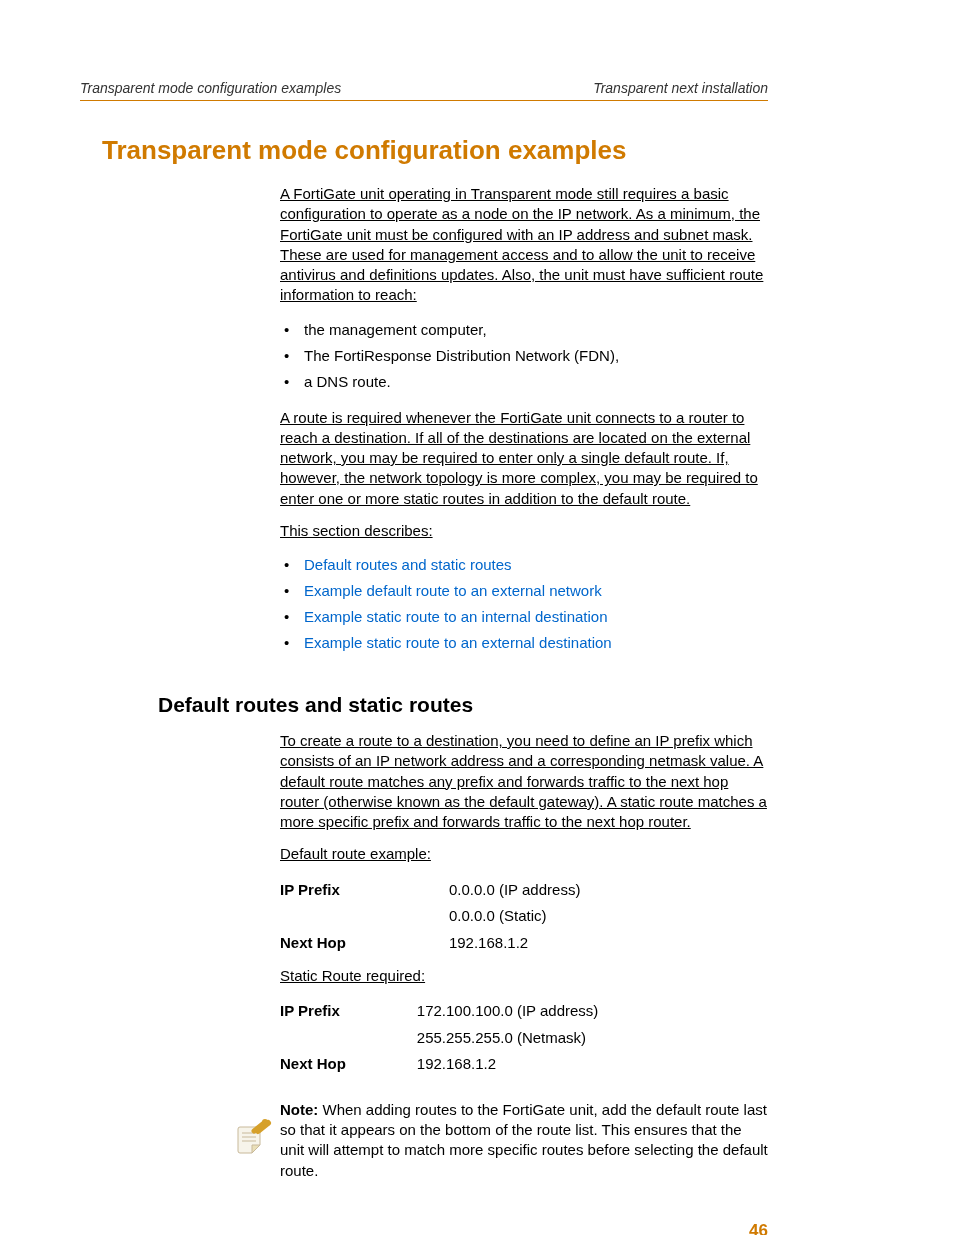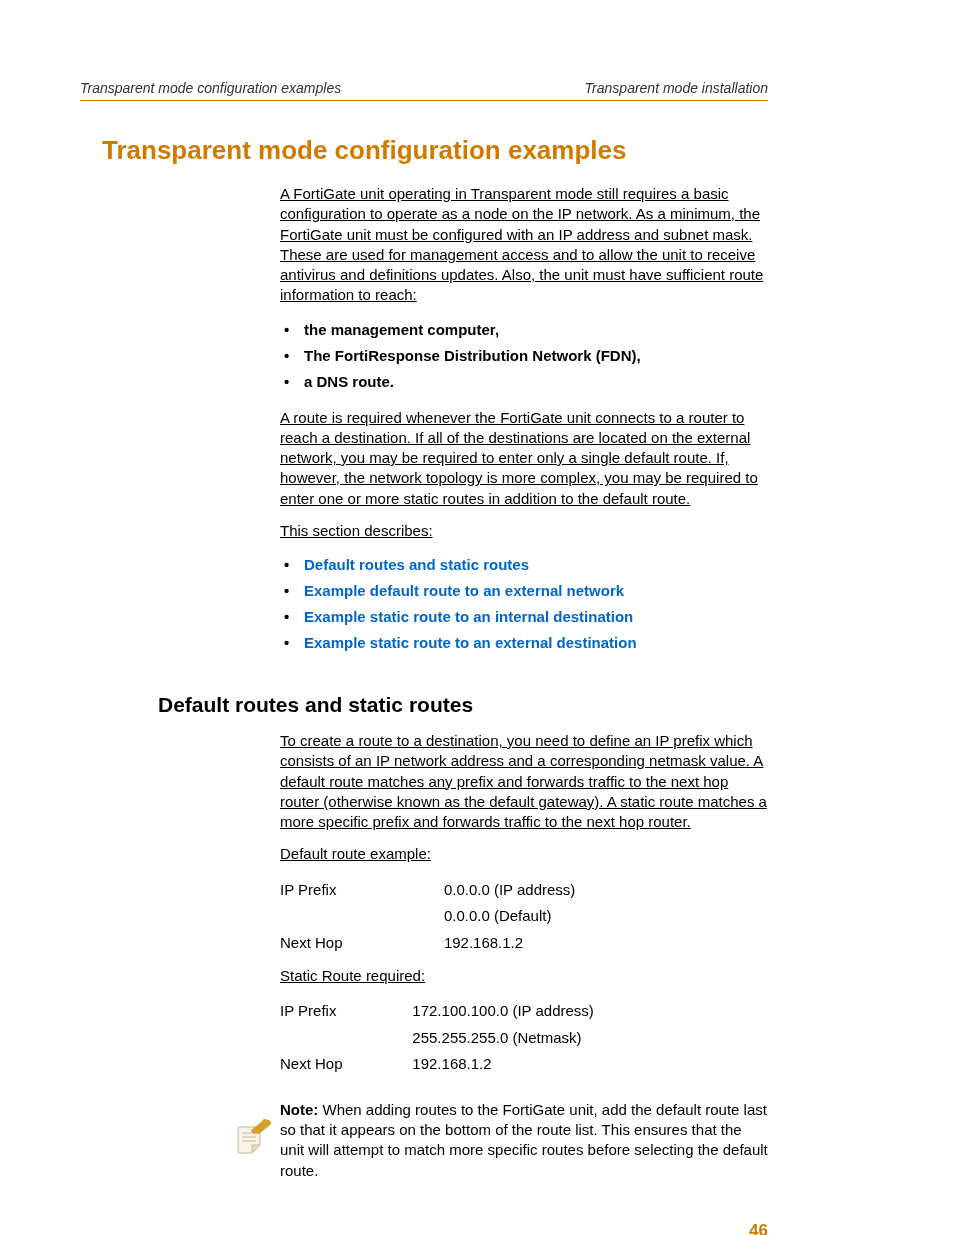--- a/index.html
+++ b/index.html
@@ -49,21 +49,20 @@
     text-decoration: underline;
   }
   .bullet-list {
     margin-left: 200px;
     padding-left: 0;
     list-style: none;
     font-size: 15px;
     line-height: 1.6;
     margin-top: 0;
     margin-bottom: 12px;
-    font-weight: bold;
   }
   .bullet-list li {
     position: relative;
     padding-left: 24px;
     margin-bottom: 2px;
   }
   .bullet-list li::before {
     content: "•";
     position: absolute;
     left: 4px;
@@ -77,21 +76,21 @@
     font-size: 15px;
     border-collapse: collapse;
     margin-bottom: 10px;
   }
   .example-table td {
     padding: 2px 8px 2px 0;
     vertical-align: top;
     line-height: 1.5;
   }
   .example-table td.label {
-    font-weight: normal;
+    font-weight: bold;
     white-space: nowrap;
   }
   .note-row {
     display: flex;
     align-items: center;
     margin-left: 152px;
     margin-right: 0;
     margin-top: 12px;
     font-size: 15px;
     line-height: 1.35;
@@ -123,21 +122,21 @@
     font-style: italic;
   }
 </style>
 </head>
 <body>
 
 <div class="page">
 
   <div class="running-header">
     <span>Transparent mode configuration examples</span>
-    <span>Transparent mode installation</span>
+    <span>Transparent next installation</span>
   </div>
 
   <div class="h1">Transparent mode configuration examples</div>
 
   <div class="body-text">A FortiGate unit operating in Transparent mode still requires a basic configuration to operate as a node on the IP network. As a minimum, the FortiGate unit must be configured with an IP address and subnet mask. These are used for management access and to allow the unit to receive antivirus and definitions updates. Also, the unit must have sufficient route information to reach:</div>
 
   <ul class="bullet-list">
     <li>the management computer,</li>
     <li>The FortiResponse Distribution Network (FDN),</li>
     <li>a DNS route.</li>
@@ -161,21 +160,21 @@
   <div class="body-text">Default route example:</div>
 
   <table class="example-table">
     <tbody>
         <tr>
       <td class="label">IP Prefix</td>
       <td>0.0.0.0 (IP address)</td>
     </tr>
     <tr>
       <td></td>
-      <td>0.0.0.0 (Default)</td>
+      <td>0.0.0.0 (Static)</td>
     </tr>
     <tr>
       <td class="label">Next Hop</td>
       <td>192.168.1.2</td>
     </tr>
   </tbody>
     </table>
 
   <div class="body-text">Static Route required:</div>
 

